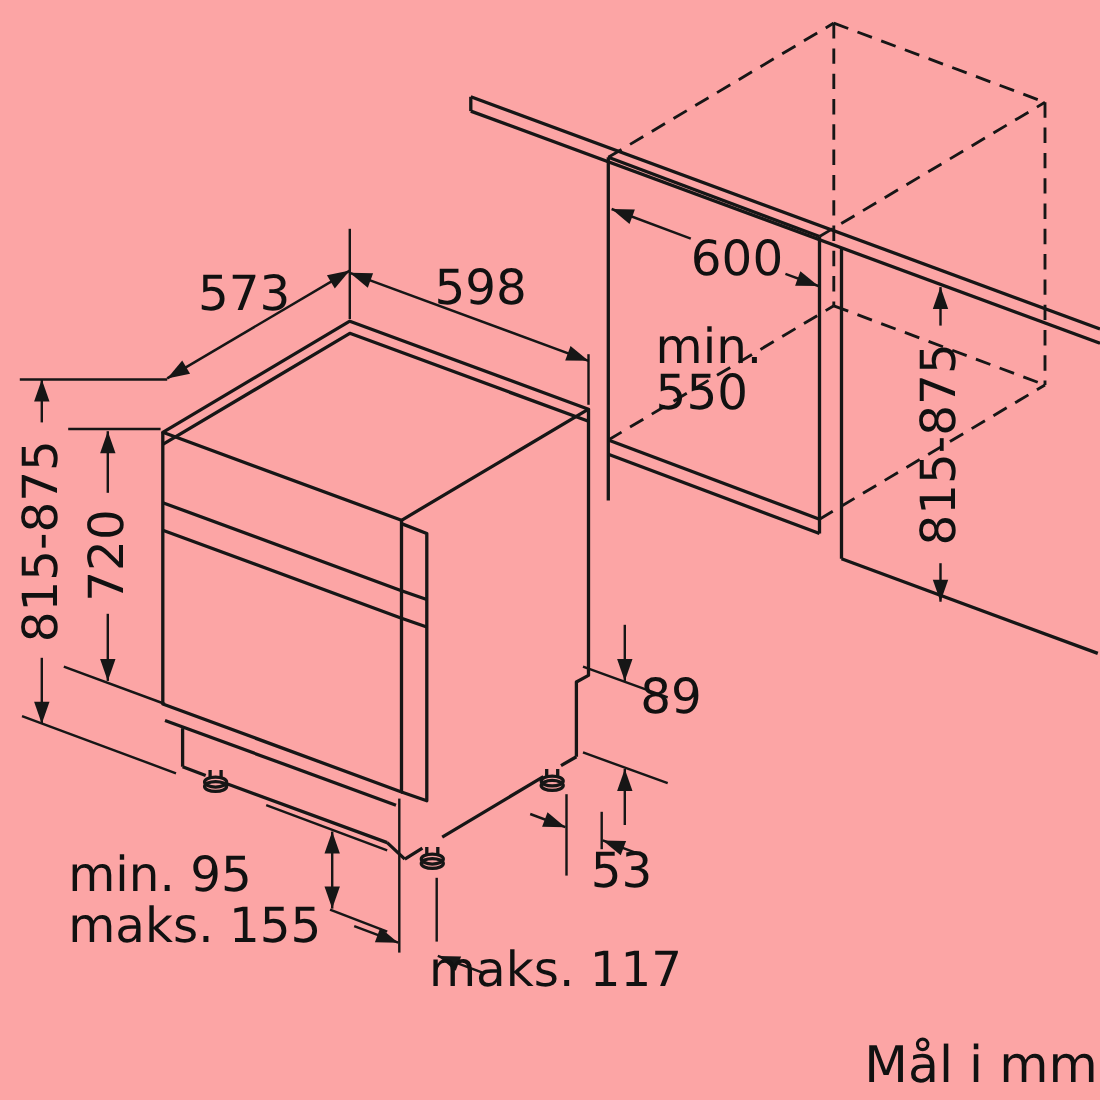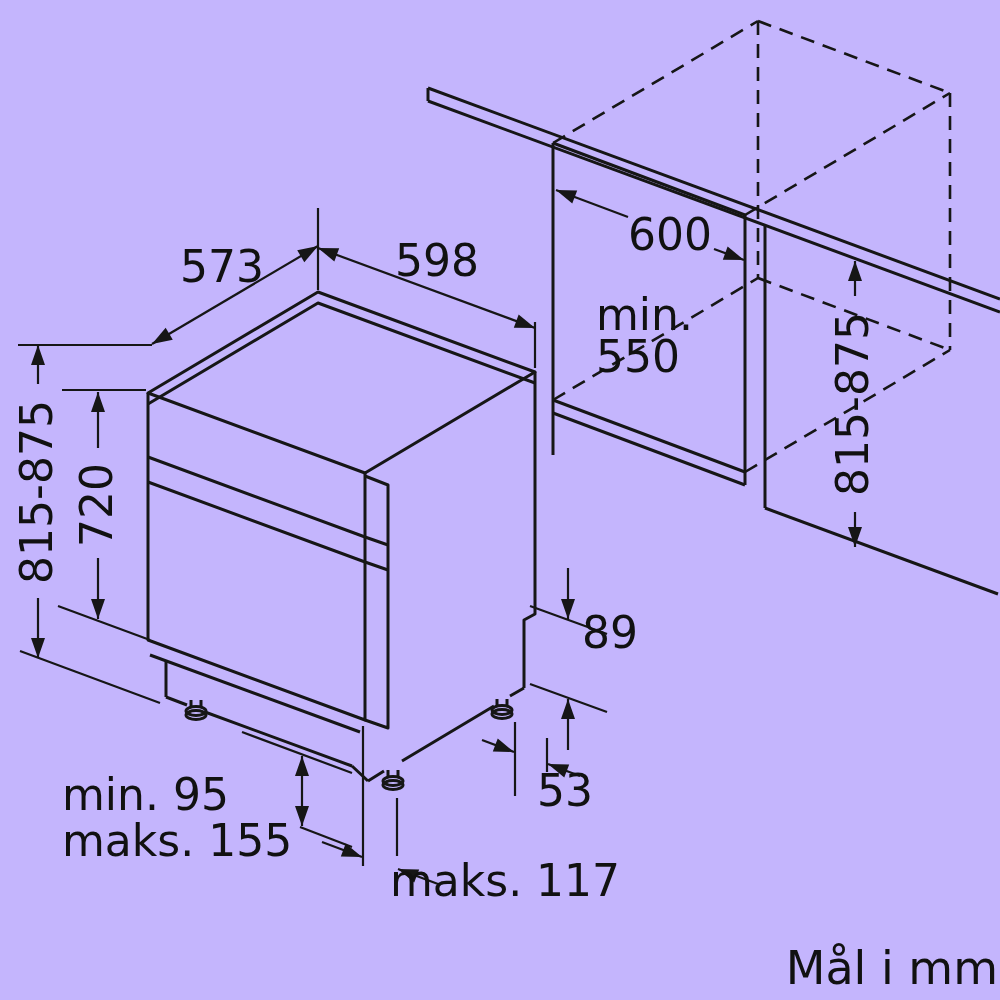--- a/index.html
+++ b/index.html
@@ -1,16 +1,16 @@
 <!DOCTYPE html>
 <html><head>
 <meta charset="utf-8">
 <style>
   html,body{margin:0;padding:0;background:#fff;}
-  .stage{width:1000px;height:1000px;background:#c4b5fd;position:relative;overflow:hidden;}
+  .stage{width:1000px;height:1000px;background:#fca5a5;position:relative;overflow:hidden;}
   svg{display:block;}
   .s3{stroke:#161616;stroke-width:3;fill:none;stroke-linejoin:round;}
   .s3d{stroke:#161616;stroke-width:2.6;fill:none;stroke-dasharray:14 9;stroke-linejoin:round;}
   .dim{stroke:#161616;stroke-width:2.2;fill:none;}
   .lbl{font-family:"DejaVu Sans","Liberation Sans",sans-serif;font-size:44px;fill:#111;stroke:none;}
   .cap{font-family:"DejaVu Sans","Liberation Sans",sans-serif;font-size:46px;fill:#111;stroke:none;}
 </style>
 </head>
 <body>
 

